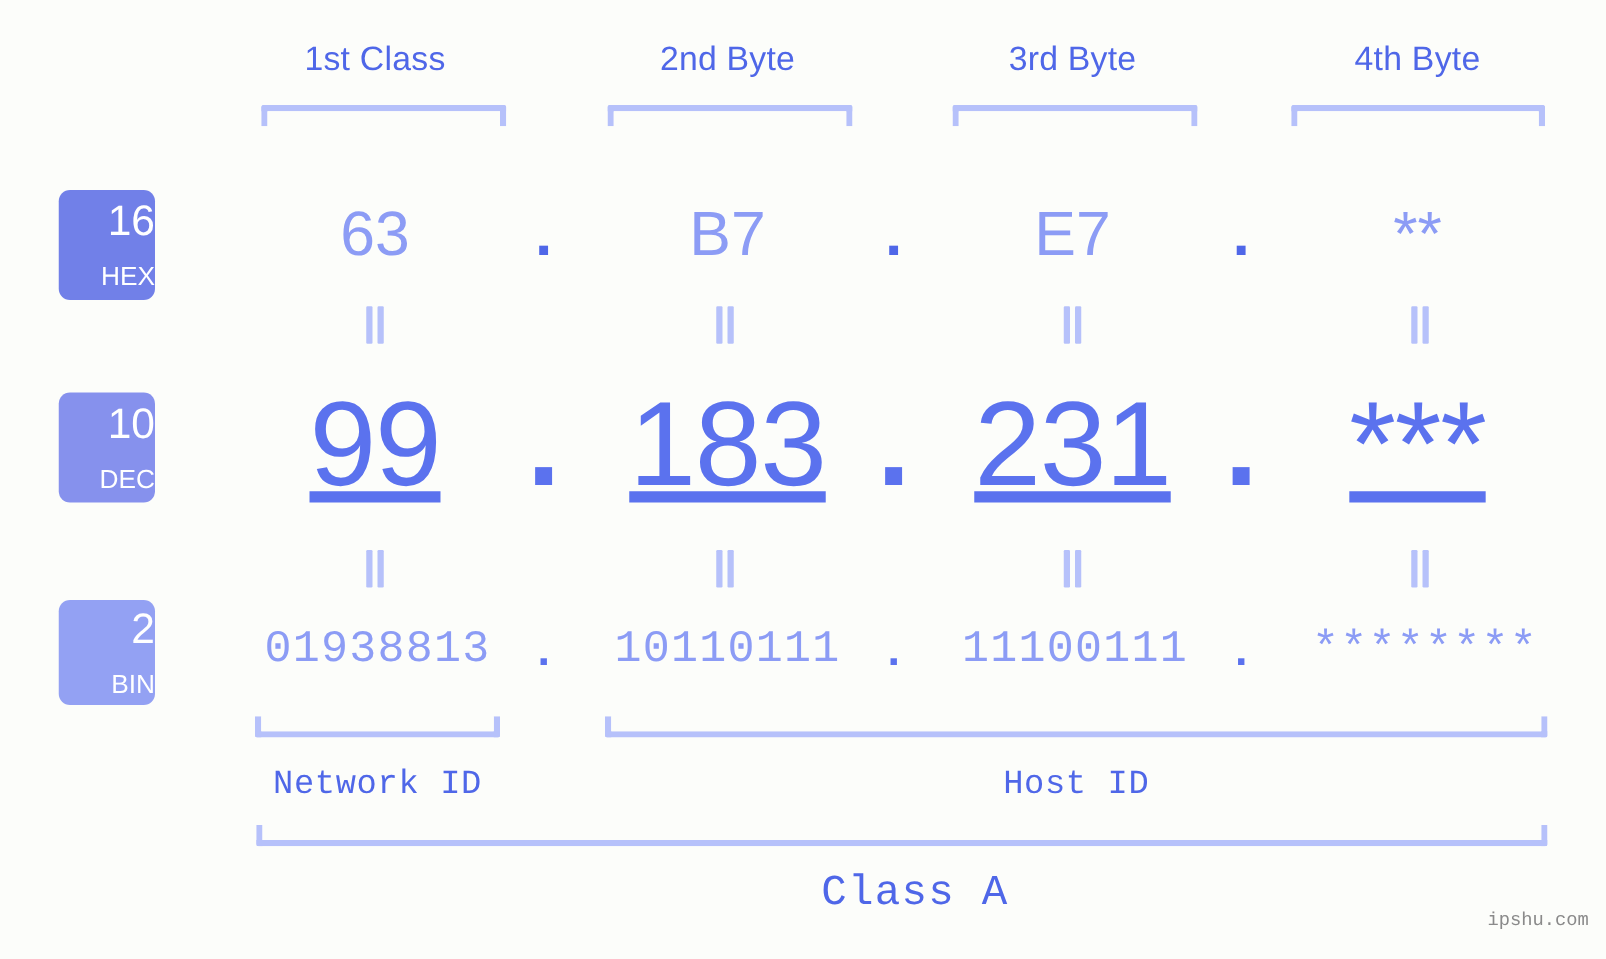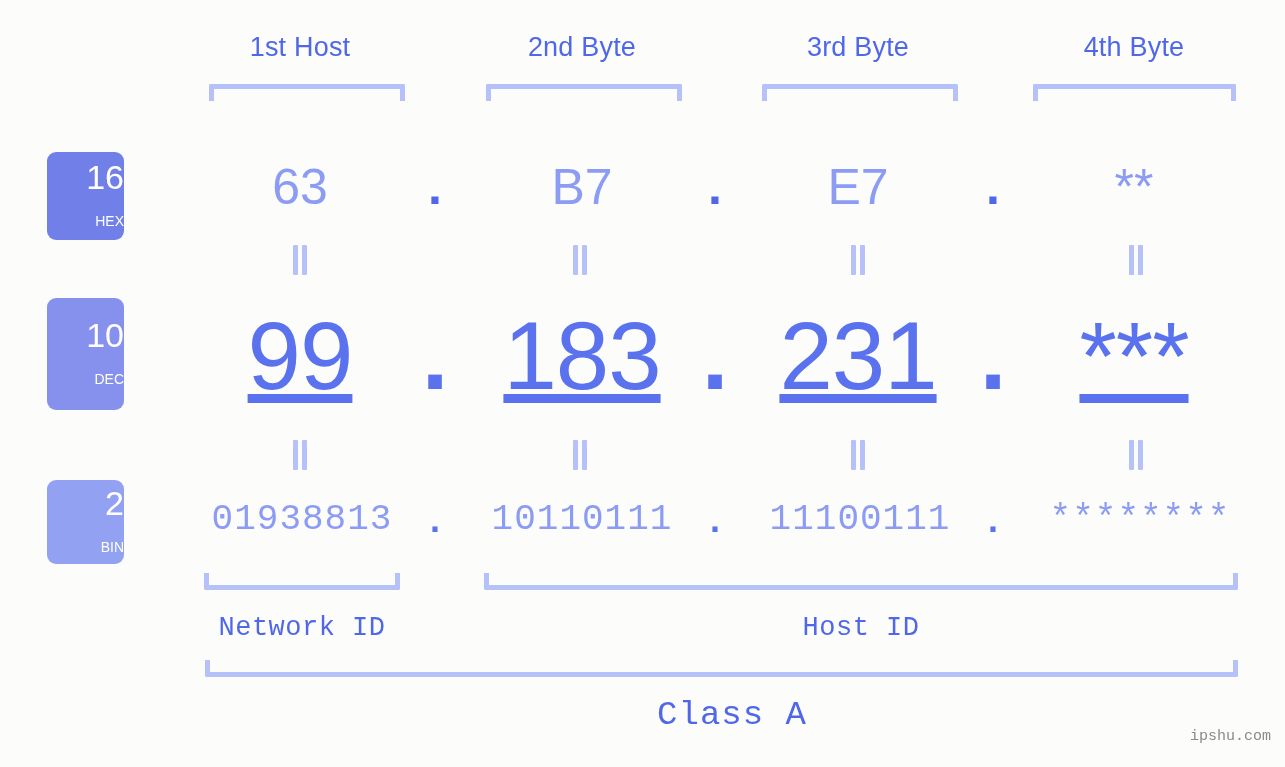--- a/index.html
+++ b/index.html
@@ -63,28 +63,28 @@
     justify-content: center;
     line-height: 1;
     font-family: "Liberation Sans", sans-serif;
   }
   .badge .num {
     font-size: 34px;
     line-height: 36px;
     font-weight: 400;
   }
   .badge .abbr {
-    font-size: 14px;
+    font-size: 21px;
     line-height: 23px;
     font-weight: 400;
     margin-top: 15px;
   }
 
   #badge-hex { top: 152px; height: 88px; background: #7180e8; }
-  #badge-dec { top: 298px; height: 112px; background: #8691ed; }
+  #badge-dec { top: 314px; height: 88px; background: #8691ed; }
   #badge-bin { top: 480px; height: 84px; background: #93a1f3; }
 
   .cell {
     position: absolute;
     text-align: center;
     white-space: nowrap;
   }
 
   
   .hex-val {
@@ -195,21 +195,21 @@
     font-size: 15px;
     color: #8a8a8a;
     letter-spacing: 0px;
   }
 </style>
 </head>
 <body>
 
 <div id="stage">
 
-  <div class="byte-header" style="left:180px;">1st Host</div>
+  <div class="byte-header" style="left:180px;">1st Class</div>
   <div class="byte-header" style="left:462px;">2nd Byte</div>
   <div class="byte-header" style="left:738px;">3rd Byte</div>
   <div class="byte-header" style="left:1014px;">4th Byte</div>
 
   <div class="bracket-down" style="left:209px; top:84px; width:196px;"></div>
   <div class="bracket-down" style="left:486px; top:84px; width:196px;"></div>
   <div class="bracket-down" style="left:762px; top:84px; width:196px;"></div>
   <div class="bracket-down" style="left:1033px; top:84px; width:203px;"></div>
 
   <div class="badge" id="badge-hex" style="background: rgb(113, 128, 232);">

